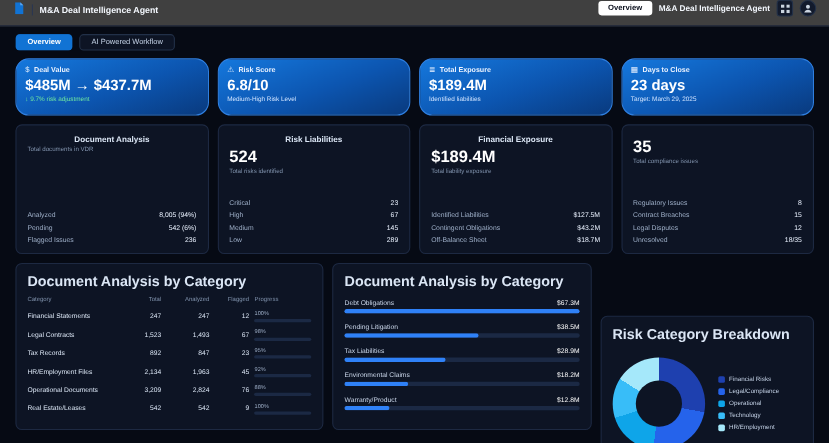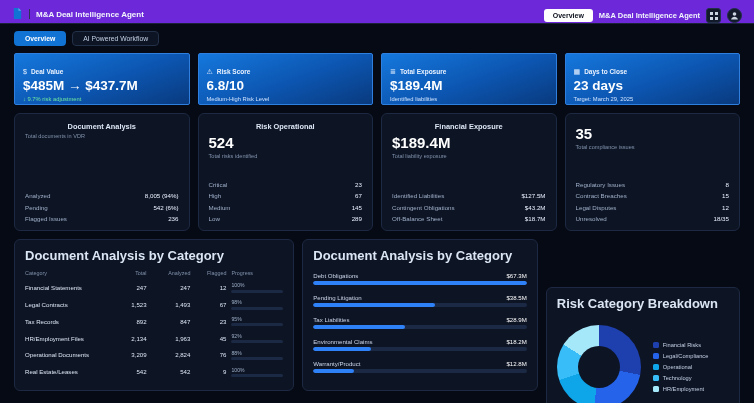--- a/index.html
+++ b/index.html
@@ -4,22 +4,22 @@
 <style>
   html,body{margin:0;padding:0;}
   body{
     width:754px;height:403px;overflow:hidden;
     background:#060a14;color:#e5edf8;
     font-family:"Liberation Sans",sans-serif;
     -webkit-font-smoothing:antialiased;
   }
   
   .topbar{
-    height:24px;display:flex;align-items:flex-end;justify-content:space-between;
-    padding:0 12px;background:#6d28d9;border-bottom:1px solid #1a2338;box-sizing:border-box;
+    height:24px;display:flex;align-items:flex-start;justify-content:space-between;
+    padding:0 12px;background:#404040;border-bottom:1px solid #1a2338;box-sizing:border-box;
   }
   .tb-left{display:flex;align-items:center;gap:6px;}
   .tb-title{font-size:8px;font-weight:bold;color:#f2f6fc;}
   .tb-divider{width:1px;height:10px;background:#2a3650;}
   .tb-right{display:flex;align-items:center;gap:6px;}
   .btn-white{
     background:#ffffff;color:#0a0f1c;font-size:7px;font-weight:bold;
     padding:3px 9px;border-radius:3px;border:none;cursor:pointer;
     font-family:"Liberation Sans",sans-serif;
   }
@@ -34,23 +34,23 @@
   .tab{
     font-size:6.8px;padding:3px 10px;border-radius:4px;cursor:pointer;border:1px solid transparent;
     font-family:"Liberation Sans",sans-serif;
   }
   .tab.active{background:#1173d4;color:#fff;font-weight:bold;}
   .tab.inactive{background:#0d1424;border:1px solid #223048;color:#c4d2e6;}
   
   .row{display:flex;gap:8px;margin:0 14px 8px;}
   
   .kpi{
-    flex:1;height:52px;border-radius:2px;border:1px solid #2f7fe0;box-sizing:border-box;
+    flex:1;height:52px;border-radius:12px;border:1px solid #2f7fe0;box-sizing:border-box;
     background:linear-gradient(160deg,#1578dd 0%,#0c55b0 55%,#093a7e 100%);
-    padding:14px 8px;
+    padding:6px 8px;
   }
   .kpi-labelrow{display:flex;align-items:center;gap:4px;}
   .kpi-icon{font-size:7px;color:#eaf2ff;line-height:1;}
   .kpi-label{font-size:6.5px;font-weight:bold;color:#eaf2ff;}
   .kpi-value{font-size:13.5px;font-weight:bold;color:#fff;margin-top:3px;white-space:nowrap;}
   .kpi-sub{font-size:5.8px;margin-top:3px;color:#cfe3ff;}
   
   .stat-card{
     flex:1;height:118px;background:#0d1424;border:1px solid #1d2942;border-radius:6px;
     padding:8px 10px;box-sizing:border-box;display:flex;flex-direction:column;
@@ -183,21 +183,21 @@
     <span class="sc-lab">Pending</span>
     <span class="sc-val">542 (6%)</span>
   </div>
         <div class="sc-row">
     <span class="sc-lab">Flagged Issues</span>
     <span class="sc-val">236</span>
   </div>
       </div>
   </div>
     <div class="stat-card">
-    <div class="sc-title">Risk Operational</div>
+    <div class="sc-title">Risk Liabilities</div>
     <div class="sc-value">524</div>
     <div class="sc-sub">Total risks identified</div>
     <div class="sc-rows">
         <div class="sc-row">
     <span class="sc-lab">Critical</span>
     <span class="sc-val">23</span>
   </div>
         <div class="sc-row">
     <span class="sc-lab">High</span>
     <span class="sc-val">67</span>

